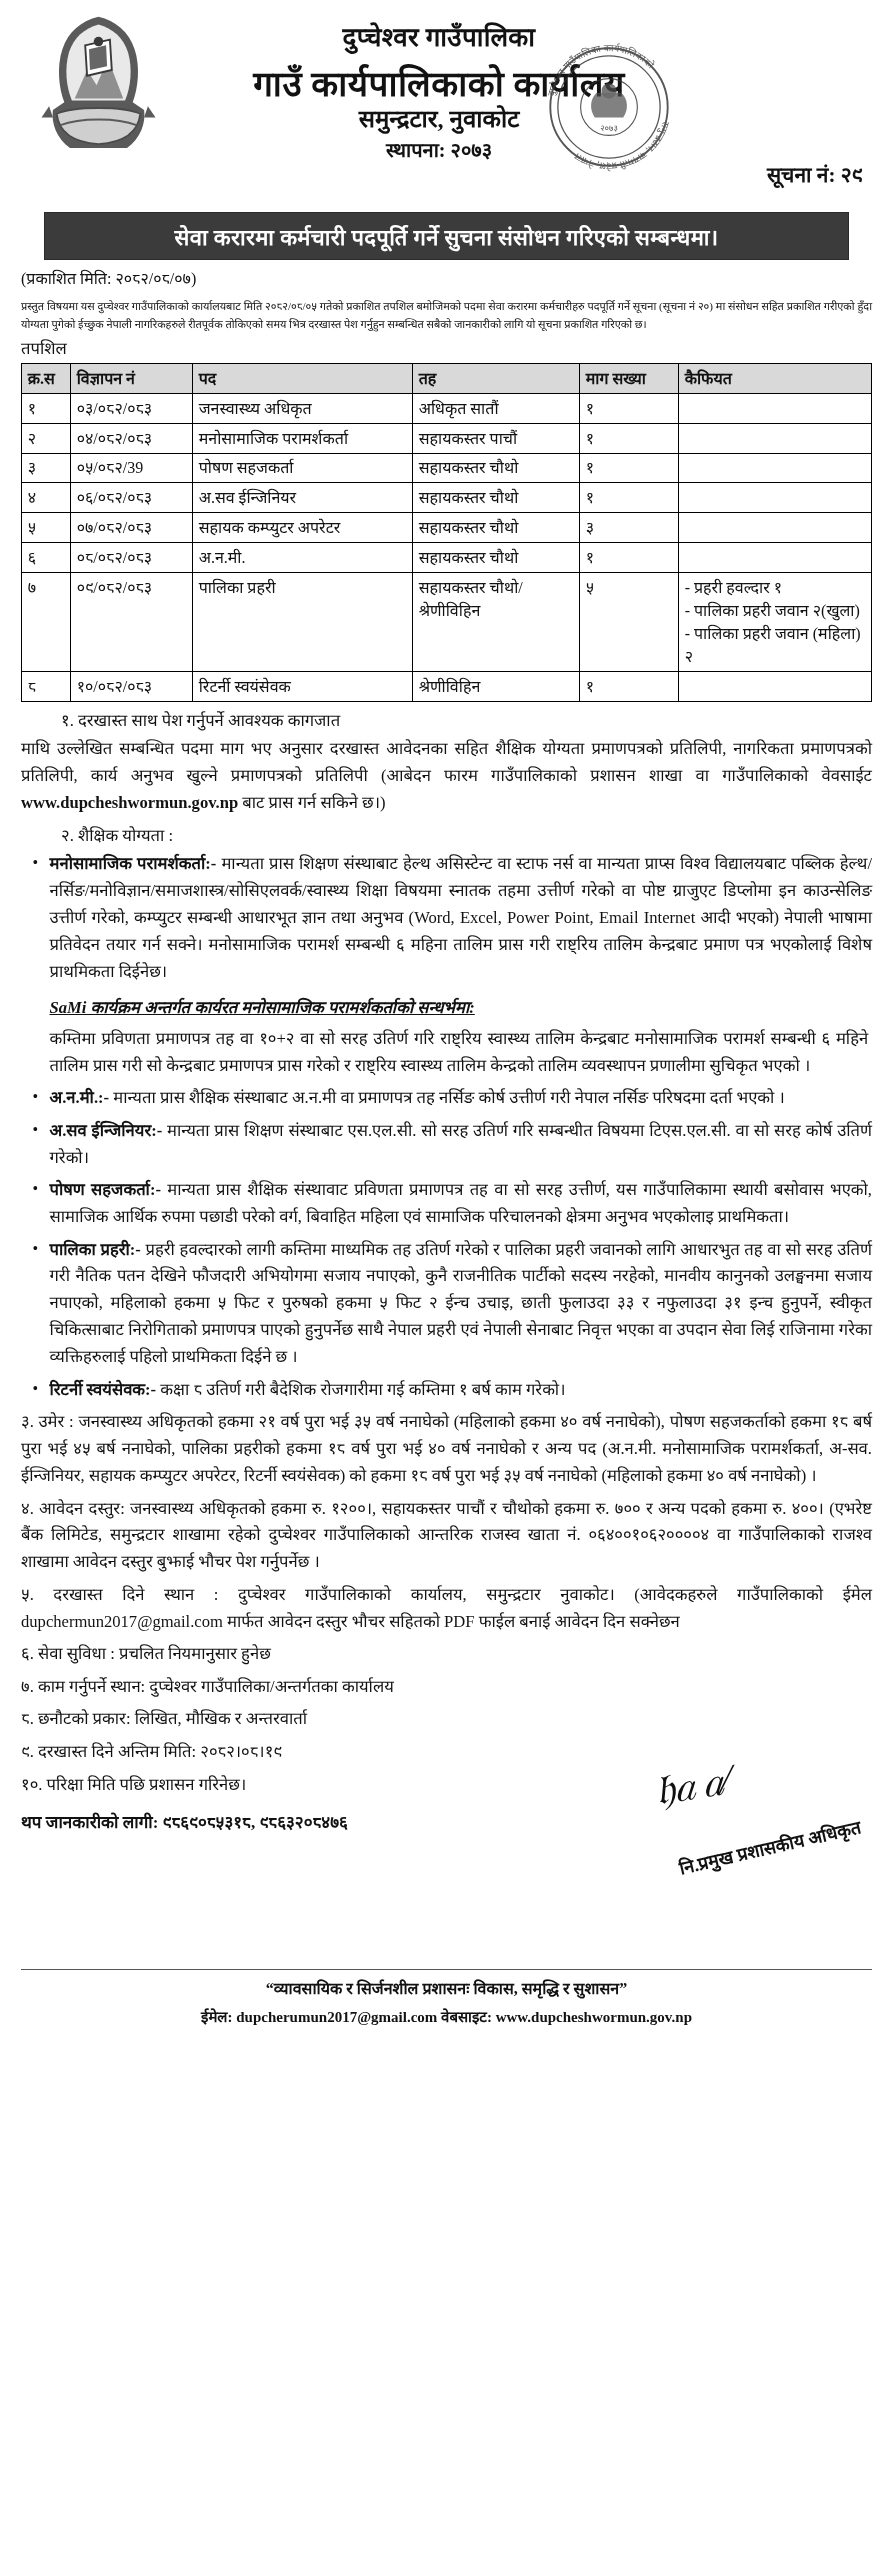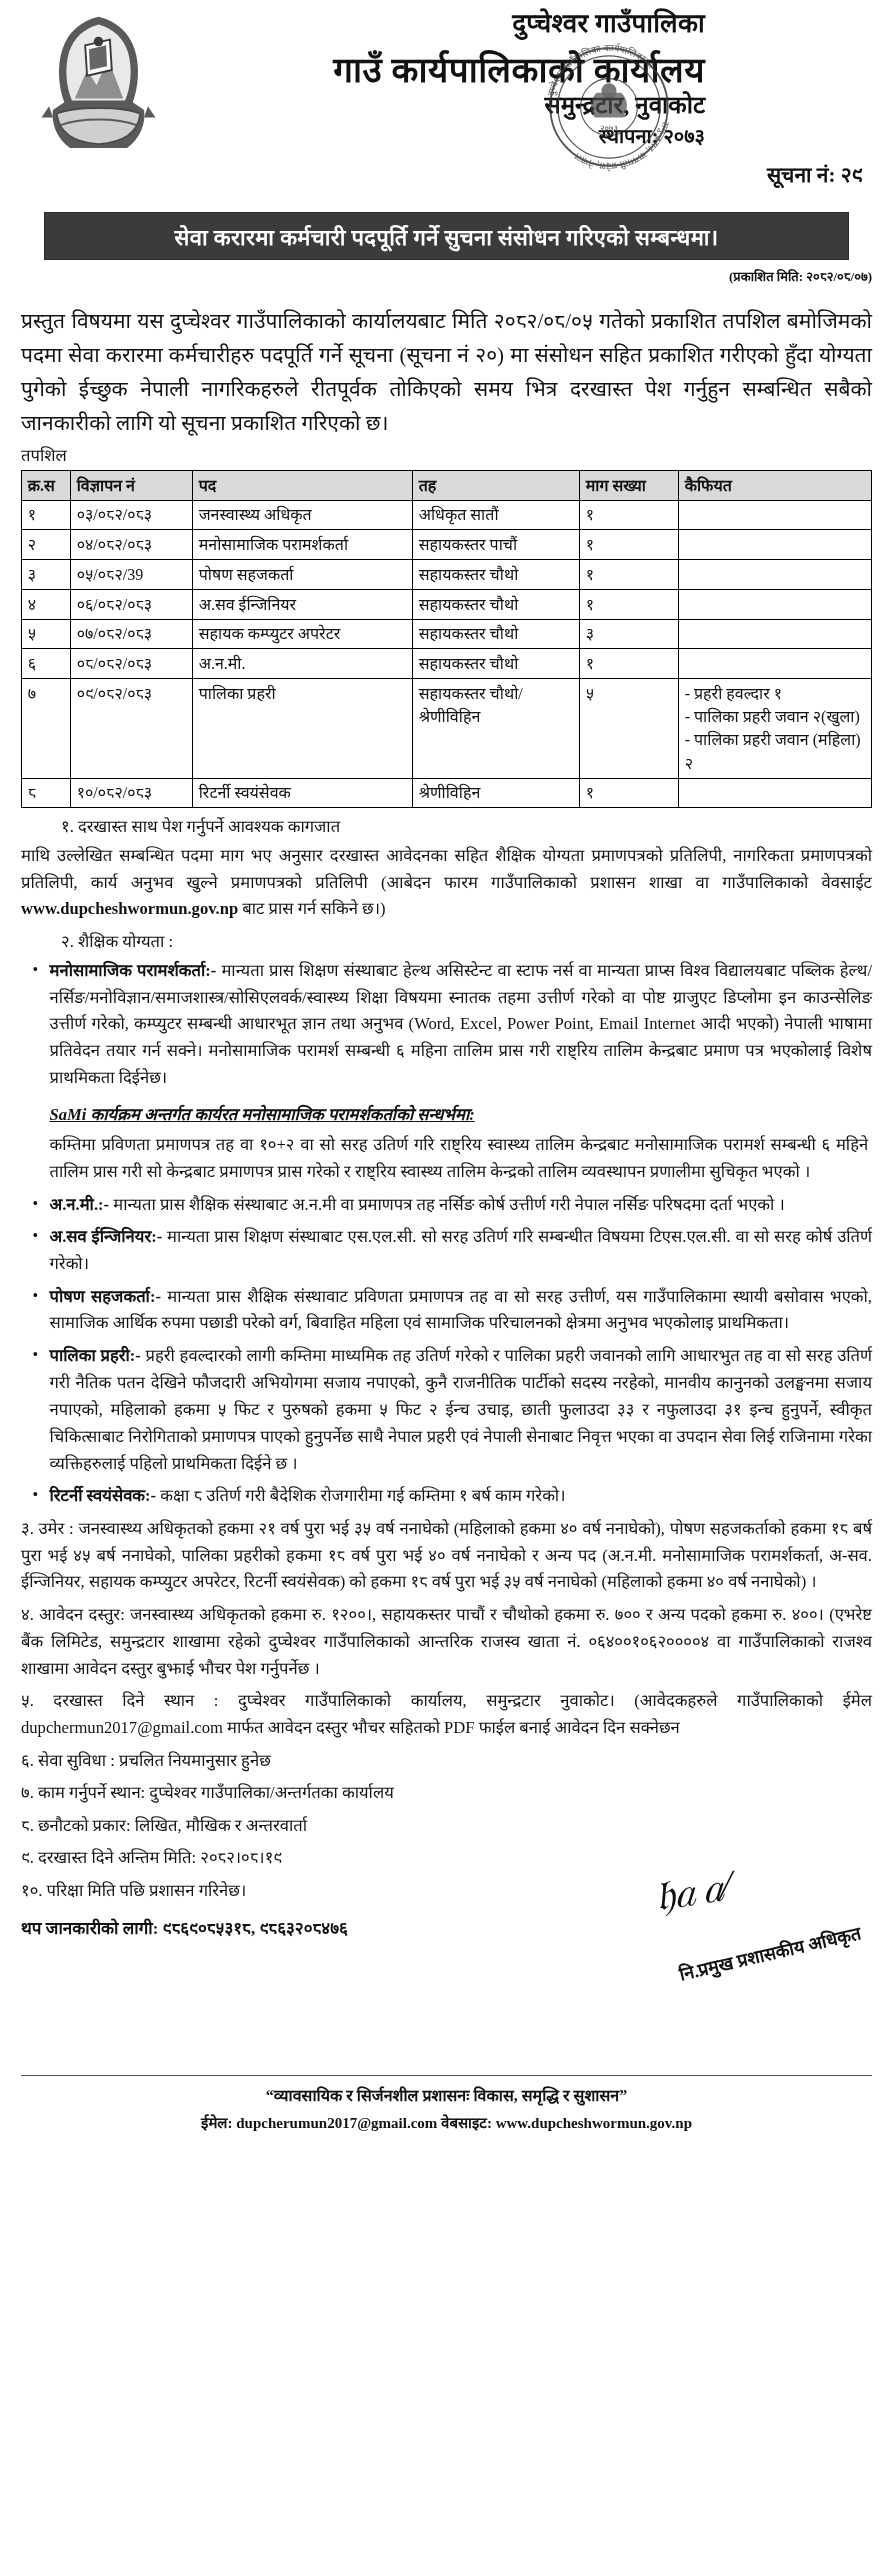--- a/index.html
+++ b/index.html
@@ -25,23 +25,23 @@
     position:relative;
     height:201px;
   }
   .emblem{
     position:absolute;
     left:11.4px; top:5.7px;
     width:133px; height:158px;
   }
   .head-text{
     position:absolute;
-    left:152px; top:4px;
+    left:152px; top:18px;
     width:532px;
-    text-align:right;
+    text-align:center;
     line-height:1.05;
   }
   .h-line1{
     font-size:26px;
     font-weight:bold;
     letter-spacing:0.3px;
   }
   .h-line2{
     font-size:35px;
     font-weight:bold;
@@ -77,32 +77,32 @@
     background:#3b3b3b;
     color:#ffffff;
     text-align:center;
     font-size:22px;
     font-weight:bold;
     padding:7.6px 3.8px 8.5px 3.8px;
     letter-spacing:0.3px;
     border:0.9px solid #2a2a2a;
   }
   .pubdate{
-    text-align:right;
-    font-size:13px;
+    text-align:left;
+    font-size:16px;
     margin-top:6.6px;
-    font-weight:bold;
+    font-weight:normal;
   }
 
   
   .para{
-    font-size:21px;
+    font-size:11px;
     line-height:1.62;
     text-align:justify;
-    margin-top:19px;
+    margin-top:9px;
   }
   .tapasil{
     font-size:16.6px;
     margin-top:2.8px;
   }
 
   
   table.vac{
     width:100%;
     border-collapse:collapse;

